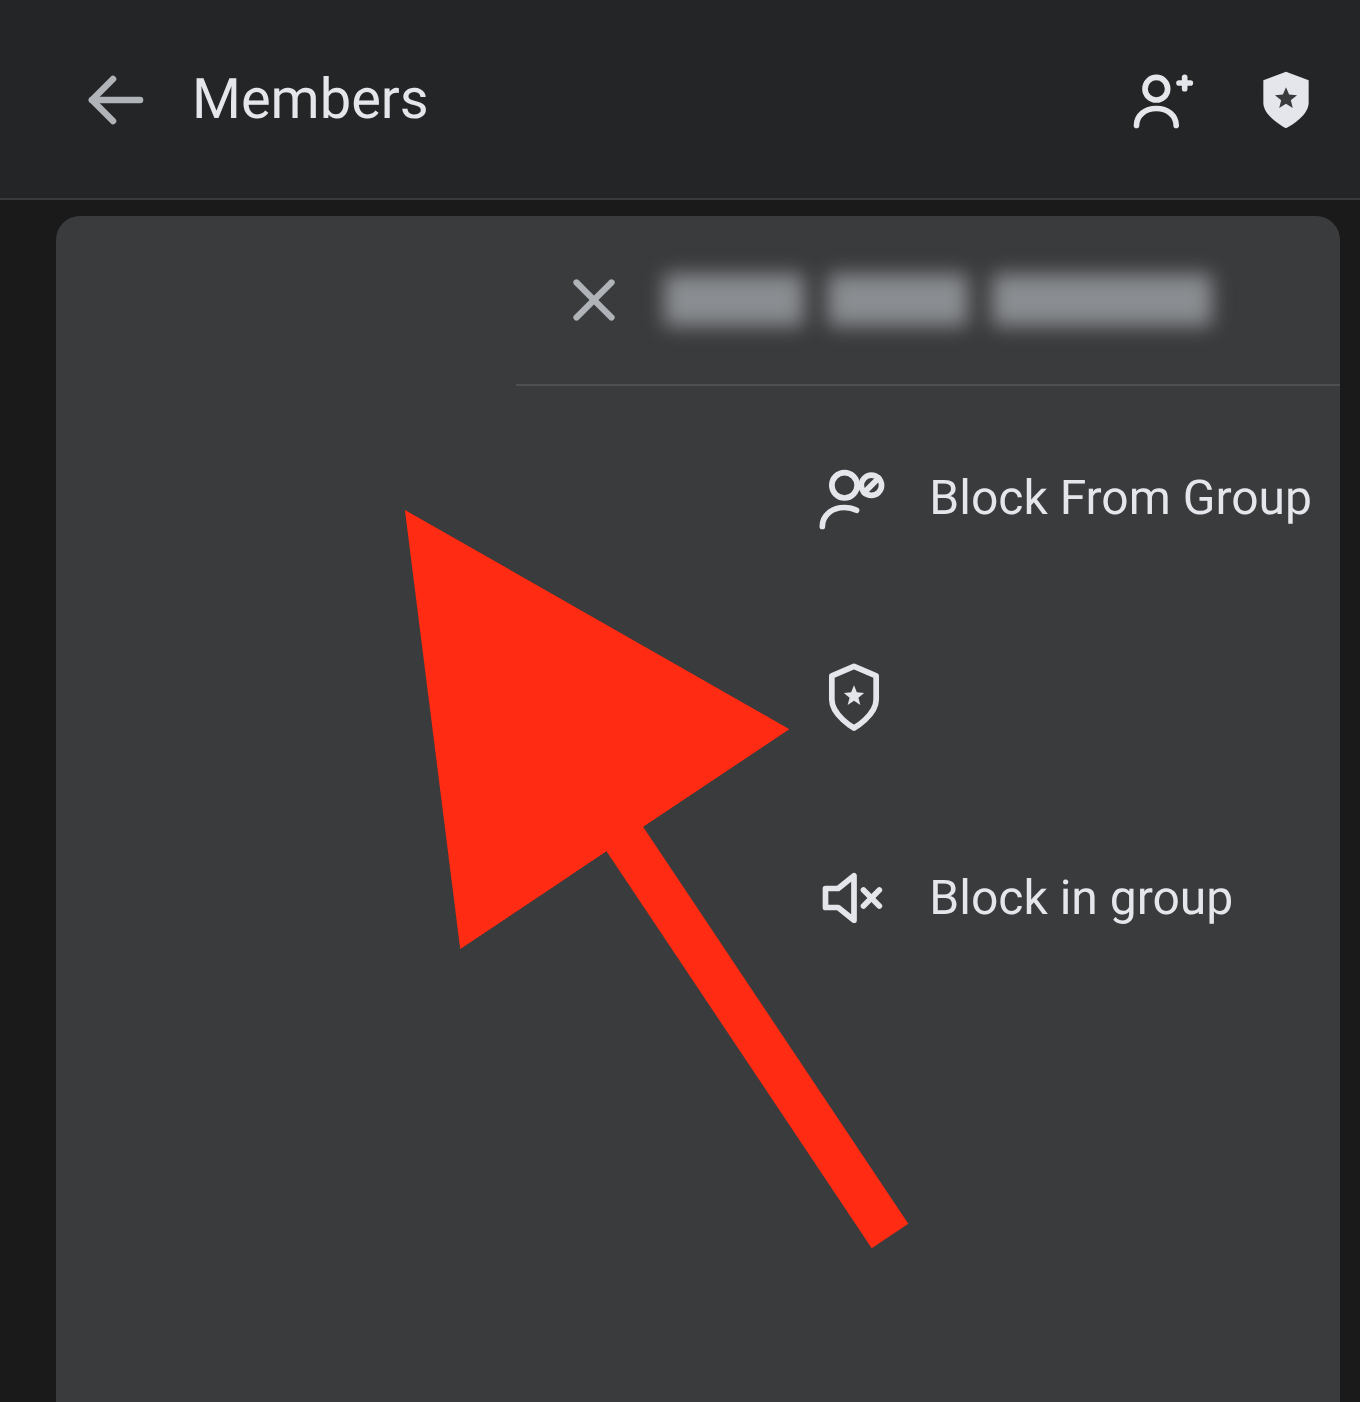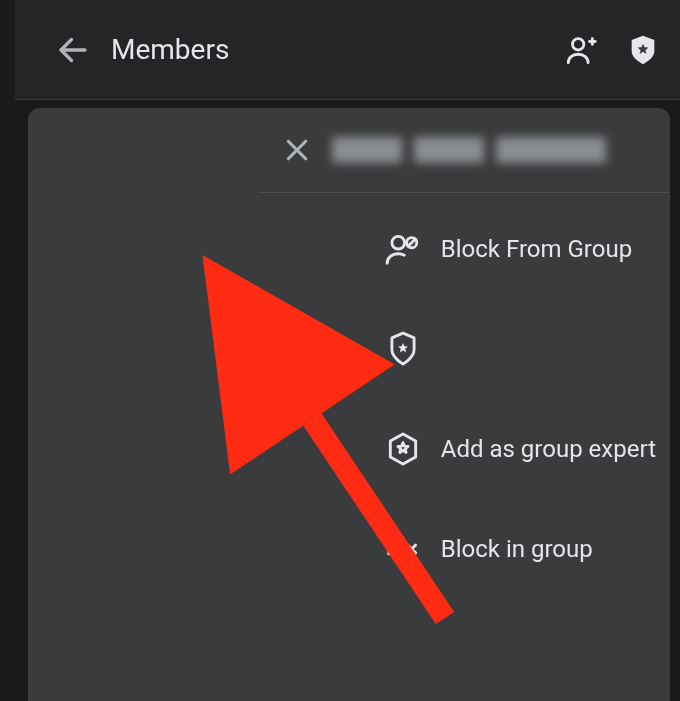--- a/index.html
+++ b/index.html
@@ -25,21 +25,20 @@
       top: 0;
       left: 0;
       right: 0;
       height: 100px;
       background: #242526;
       display: flex;
       align-items: center;
       padding: 0 20px 0 40px;
       border-bottom: 1px solid #3a3b3c;
       z-index: 1;
-      margin-left: 15px;
     }
     .back-btn {
       color: #b0b3b8;
       margin-right: 20px;
       cursor: pointer;
     }
     .topbar-title {
       color: #e4e6eb;
       font-size: 28px;
       font-weight: 400;
@@ -193,29 +192,20 @@
     <div class="menu-item">
       <span class="menu-icon">
         <svg width="38" height="38" viewBox="0 0 24 24" fill="none" stroke="currentColor" stroke-width="1.8" stroke-linecap="round" stroke-linejoin="round">
           <path d="M12 2 L19 5 C19 5 19 11 19 12.5 C19 17.5 12 21.5 12 21.5 C12 21.5 5 17.5 5 12.5 C5 11 5 5 5 5 Z"></path>
           <path d="M12 8 L12.9 10.2 L15.2 10.4 L13.4 11.9 L14 14.2 L12 12.9 L10 14.2 L10.6 11.9 L8.8 10.4 L11.1 10.2 Z" fill="currentColor" stroke="none"></path>
         </svg>
       </span>
     </div>
 
 
-    <div class="menu-item">
-      <span class="menu-icon">
-        <svg width="38" height="38" viewBox="0 0 24 24" fill="none" stroke="currentColor" stroke-width="1.8" stroke-linecap="round" stroke-linejoin="round">
-          <polygon points="12 2.5 20 7 20 17 12 21.5 4 17 4 7"></polygon>
-          <path d="M12 8 L12.9 10.2 L15.2 10.4 L13.4 11.9 L14 14.2 L12 12.9 L10 14.2 L10.6 11.9 L8.8 10.4 L11.1 10.2 Z"></path>
-        </svg>
-      </span>
-      <span class="menu-label">Add as group expert</span>
-    </div>
 
     <div class="menu-item">
       <span class="menu-icon">
         <svg width="38" height="38" viewBox="0 0 24 24" fill="none" stroke="currentColor" stroke-width="1.8" stroke-linecap="round" stroke-linejoin="round">
           <polygon points="3 9 7 9 12 5 12 19 7 15 3 15"></polygon>
           <line x1="15" y1="9.5" x2="20" y2="14.5"></line>
           <line x1="20" y1="9.5" x2="15" y2="14.5"></line>
         </svg>
       </span>
       <span class="menu-label">Block in group</span>

